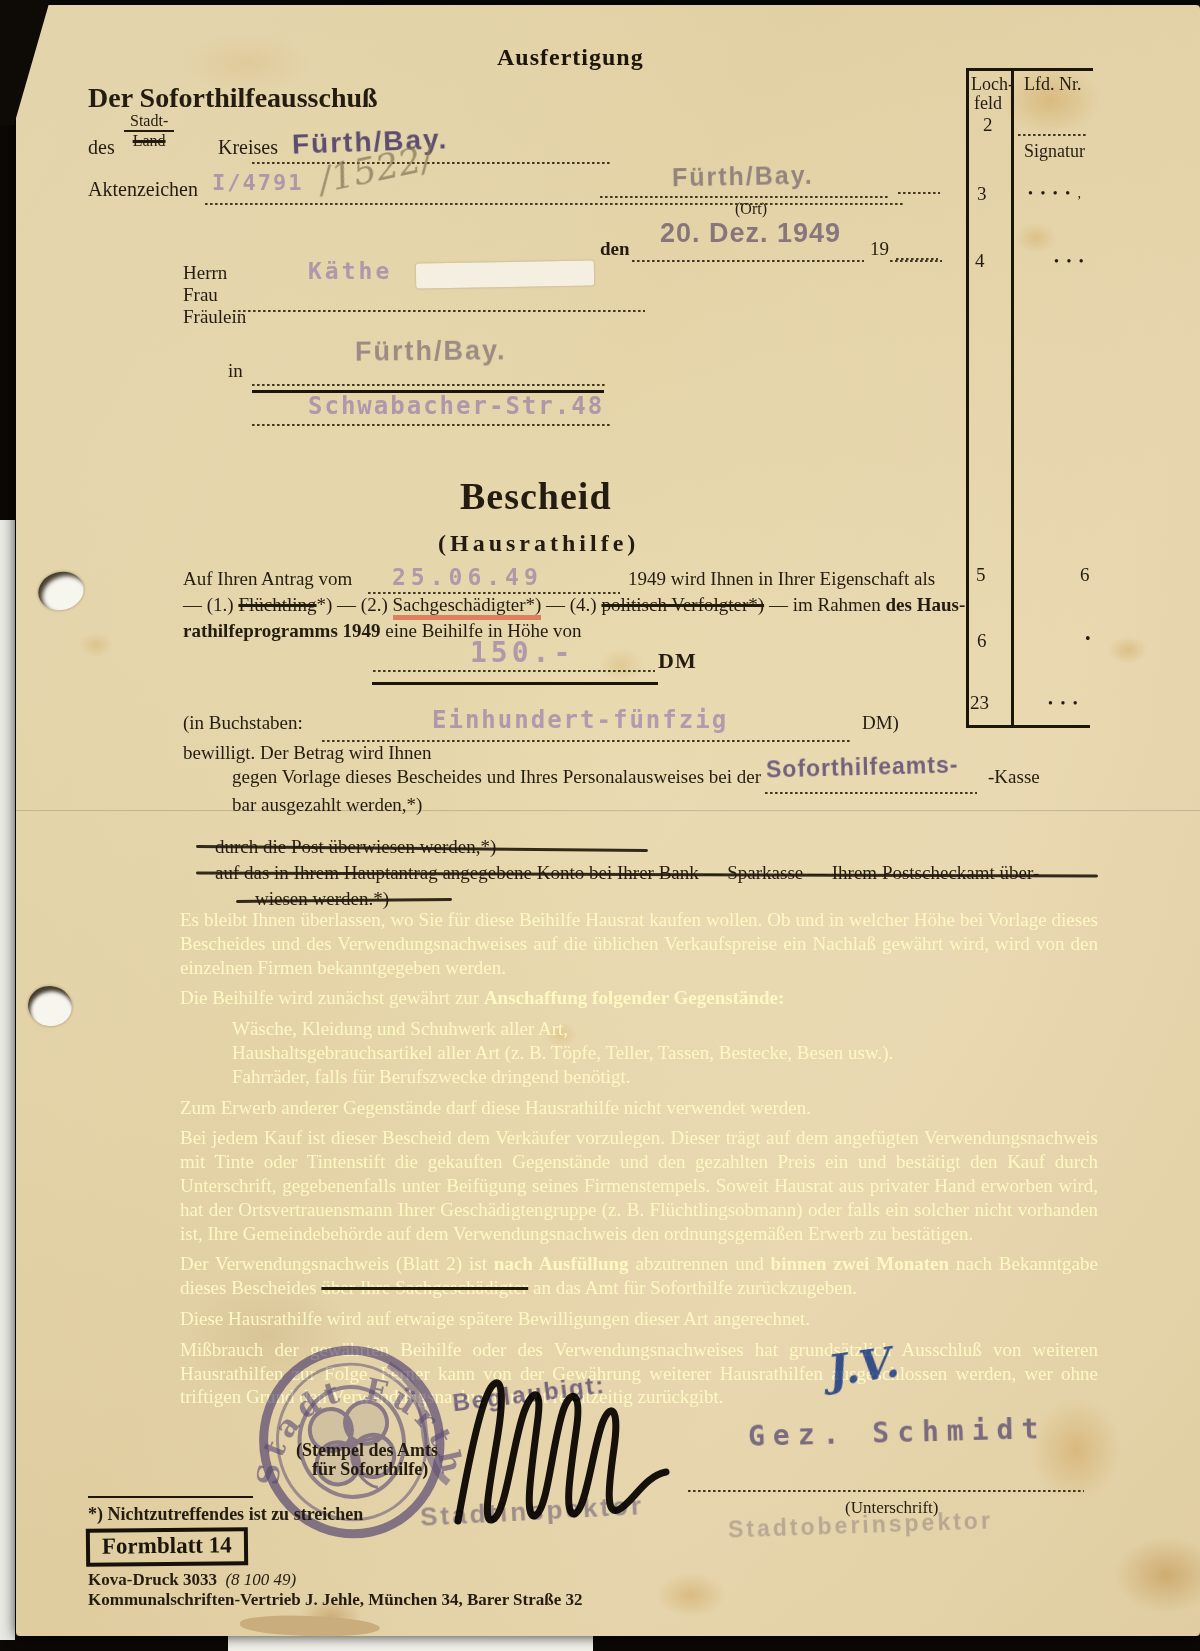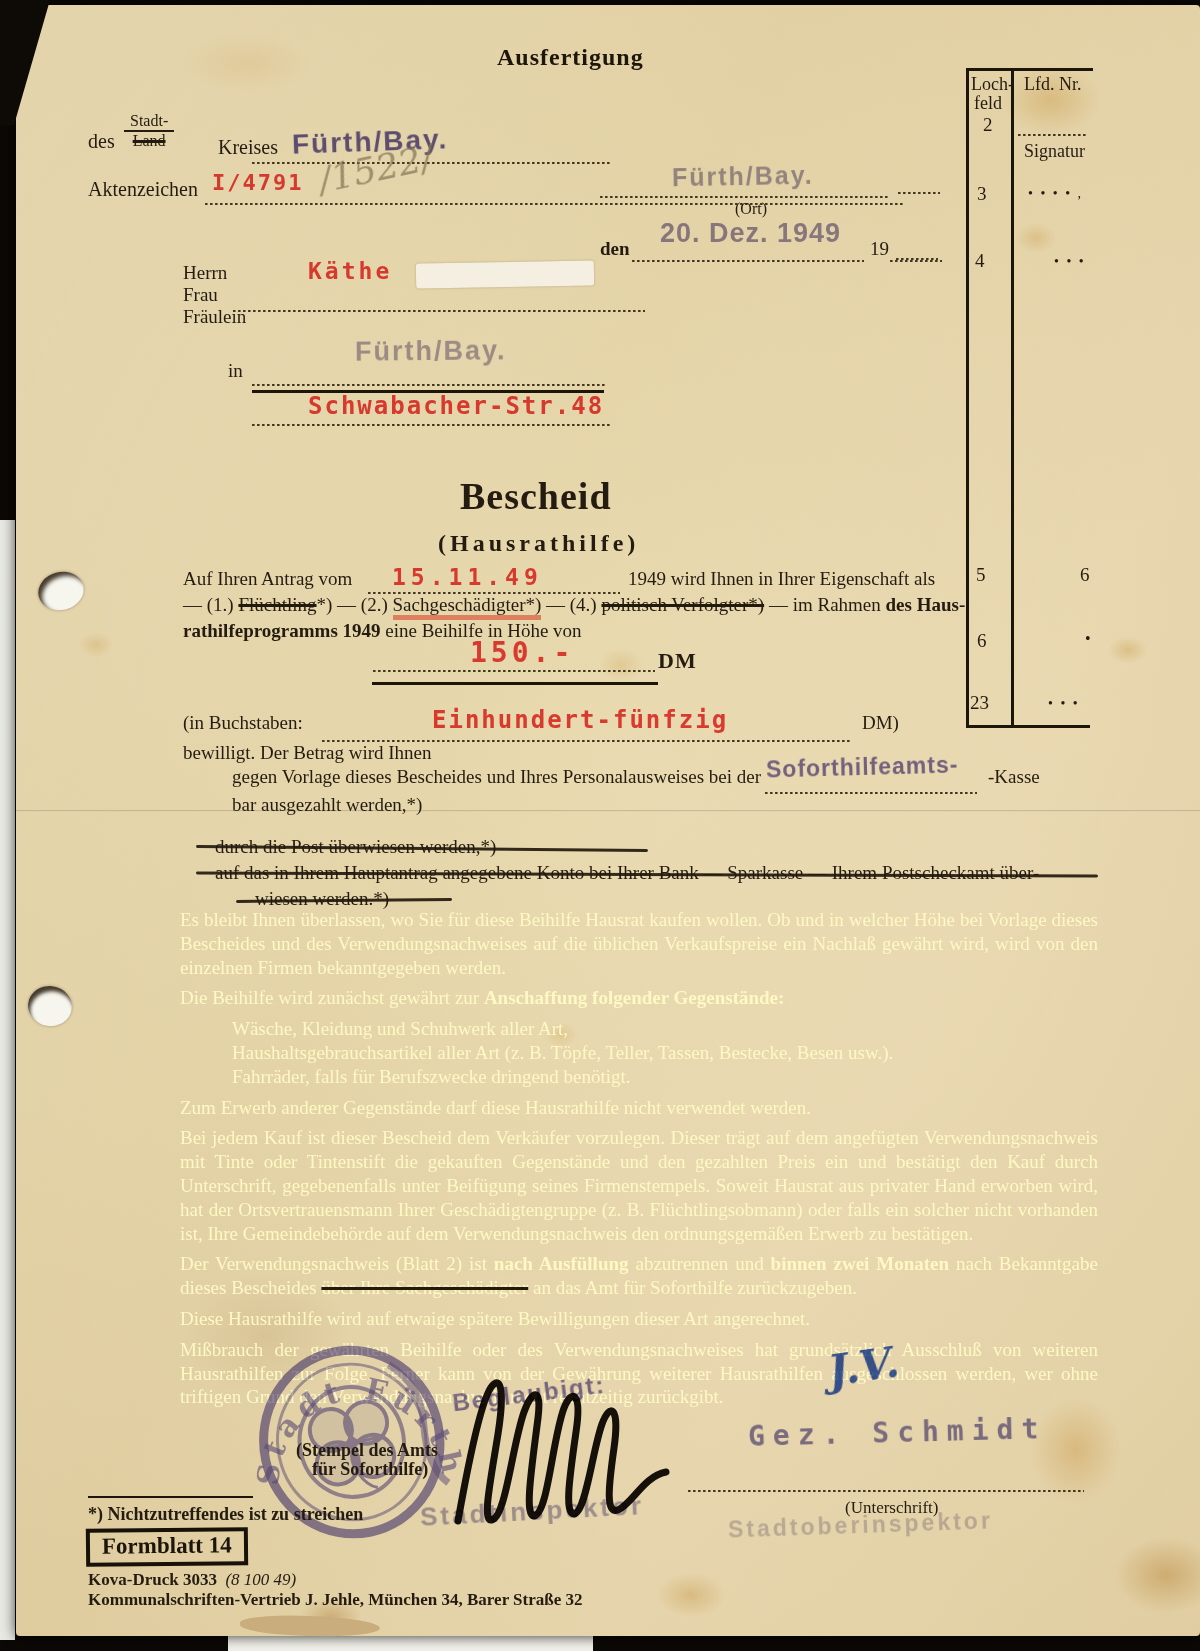--- a/index.html
+++ b/index.html
@@ -17,21 +17,21 @@
       radial-gradient(ellipse 32px 24px at 605px 660px, rgba(195,145,50,.22), transparent 70%),
       radial-gradient(ellipse 24px 18px at 545px 1030px, rgba(195,145,50,.22), transparent 70%),
       radial-gradient(ellipse 95px 42px at 230px 58px, rgba(200,160,80,.18), transparent 70%),
       radial-gradient(ellipse 45px 28px at 315px 1612px, rgba(160,110,35,.35), transparent 70%),
       radial-gradient(ellipse 120px 90px at 250px 1330px, rgba(150,115,60,.14), transparent 70%),
       radial-gradient(ellipse 140% 120% at 50% 45%, rgba(255,250,228,.14), rgba(140,100,40,.14)),
       linear-gradient(115deg,#e9dab2 0%,#e4d3a5 40%,#ead9b0 70%,#e6d5a9 100%);
     box-shadow:0 0 14px rgba(0,0,0,.8);}
   .pr{position:absolute;font-family:"Liberation Serif",serif;color:#241c10;}
   .b{font-weight:bold;}
-  .ty{position:absolute;font-family:"DejaVu Sans Mono",monospace;font-weight:bold;color:#ef4444;
+  .ty{position:absolute;font-family:"DejaVu Sans Mono",monospace;font-weight:bold;color:#c4b5fd;
       mix-blend-mode:multiply;filter:blur(.25px);}
   .st{position:absolute;font-family:"Liberation Sans",sans-serif;font-weight:bold;
       mix-blend-mode:multiply;filter:blur(.45px);white-space:nowrap;}
   .dots{position:absolute;height:2px;
       background-image:radial-gradient(circle at 1.4px 1px,#40351f 1px,transparent 1.5px);
       background-size:5px 2px;background-repeat:repeat-x;}
   .hline{position:absolute;background:#1c1509;}
   .strikebar{position:absolute;height:3px;background:#231a0e;opacity:.92;border-radius:2px;}
   .lt{text-decoration:line-through;text-decoration-thickness:3px;text-decoration-color:#231a0e;}
   .redline{border-bottom:5px solid rgba(217,106,78,.8);padding-bottom:0px;}
@@ -60,22 +60,23 @@
   <div style="position:absolute;left:240px;top:1616px;width:140px;height:20px;background:#c9ad7c;
               border-radius:45% 55% 50% 50%;transform:rotate(1.5deg);"></div>
 
   <div class="crease" style="top:810px;"></div>
 
   <div class="hole" style="left:38px;top:572px;width:46px;height:38px;transform:rotate(-14deg);"></div>
   <div class="hole" style="left:28px;top:986px;width:44px;height:40px;transform:rotate(8deg);"></div>
 
   <div class="st" style="left:497px;top:44px;font-family:'Liberation Serif',serif;font-size:24px;color:#211a10;letter-spacing:1px;">Ausfertigung</div>
 
-
-  <div class="pr" style="left:88px;top:130px;font-size:20px;">des</div>
+  <div class="pr b" style="left:88px;top:82px;font-size:28px;">Der Soforthilfeausschuß</div>
+
+  <div class="pr" style="left:88px;top:136px;font-size:20px;">des</div>
   <div class="pr" style="left:124px;top:112px;font-size:16px;text-align:center;">
     <span style="display:block;border-bottom:2.5px solid #241c10;padding:0 6px;">Stadt-</span>
     <span class="lt" style="display:block;">Land</span>
   </div>
   <div class="pr" style="left:218px;top:136px;font-size:20px;">Kreises</div>
   <div class="dots" style="left:252px;top:162px;width:358px;"></div>
   <div class="st" style="left:292px;top:126px;font-size:28px;color:#4d3f96;opacity:.85;transform:rotate(-2deg);letter-spacing:2px;">Fürth/Bay.</div>
 
   <div class="pr" style="left:88px;top:178px;font-size:20px;">Aktenzeichen</div>
   <div class="ty" style="left:212px;top:170px;font-size:22px;letter-spacing:2px;">I/4791</div>
@@ -107,21 +108,21 @@
   <div class="st" style="left:355px;top:336px;font-size:27px;color:rgba(118,108,158,.6);letter-spacing:2px;transform:rotate(-.5deg);">Fürth/Bay.</div>
 
   <div class="ty" style="left:308px;top:392px;font-size:24px;letter-spacing:2px;">Schwabacher-Str.48</div>
   <div class="dots" style="left:252px;top:424px;width:360px;"></div>
 
   <div class="pr b" style="left:460px;top:474px;font-size:38px;letter-spacing:1px;">Bescheid</div>
   <div class="pr b" style="left:438px;top:530px;font-size:24px;letter-spacing:4px;">(Hausrathilfe)</div>
 
   <div class="pr" style="left:183px;top:568px;font-size:19px;">Auf Ihren  Antrag vom</div>
   <div class="dots" style="left:368px;top:592px;width:252px;"></div>
-  <div class="ty" style="left:392px;top:564px;font-size:23px;letter-spacing:5px;">15.11.49</div>
+  <div class="ty" style="left:392px;top:564px;font-size:23px;letter-spacing:5px;">25.06.49</div>
   <div class="pr" style="left:628px;top:568px;font-size:19px;">1949 wird Ihnen in Ihrer Eigenschaft als</div>
 
   <div class="pr" style="left:183px;top:594px;font-size:19px;white-space:nowrap;">
     <span>— (1.) </span><span class="lt">Flüchtling</span><span>*) — (2.) </span><span class="redline">Sachgeschädigter*)</span><span> — (4.) </span><span class="lt">politisch Verfolgter*)</span><span> — im Rahmen </span><span class="b">des Haus-</span>
   </div>
   <div class="pr" style="left:183px;top:620px;font-size:19px;white-space:nowrap;">
     <span class="b">rathilfeprogramms 1949</span><span> eine Beihilfe in Höhe von</span>
   </div>
 
   <div class="ty" style="left:470px;top:636px;font-size:28px;letter-spacing:4px;">150.-</div>

